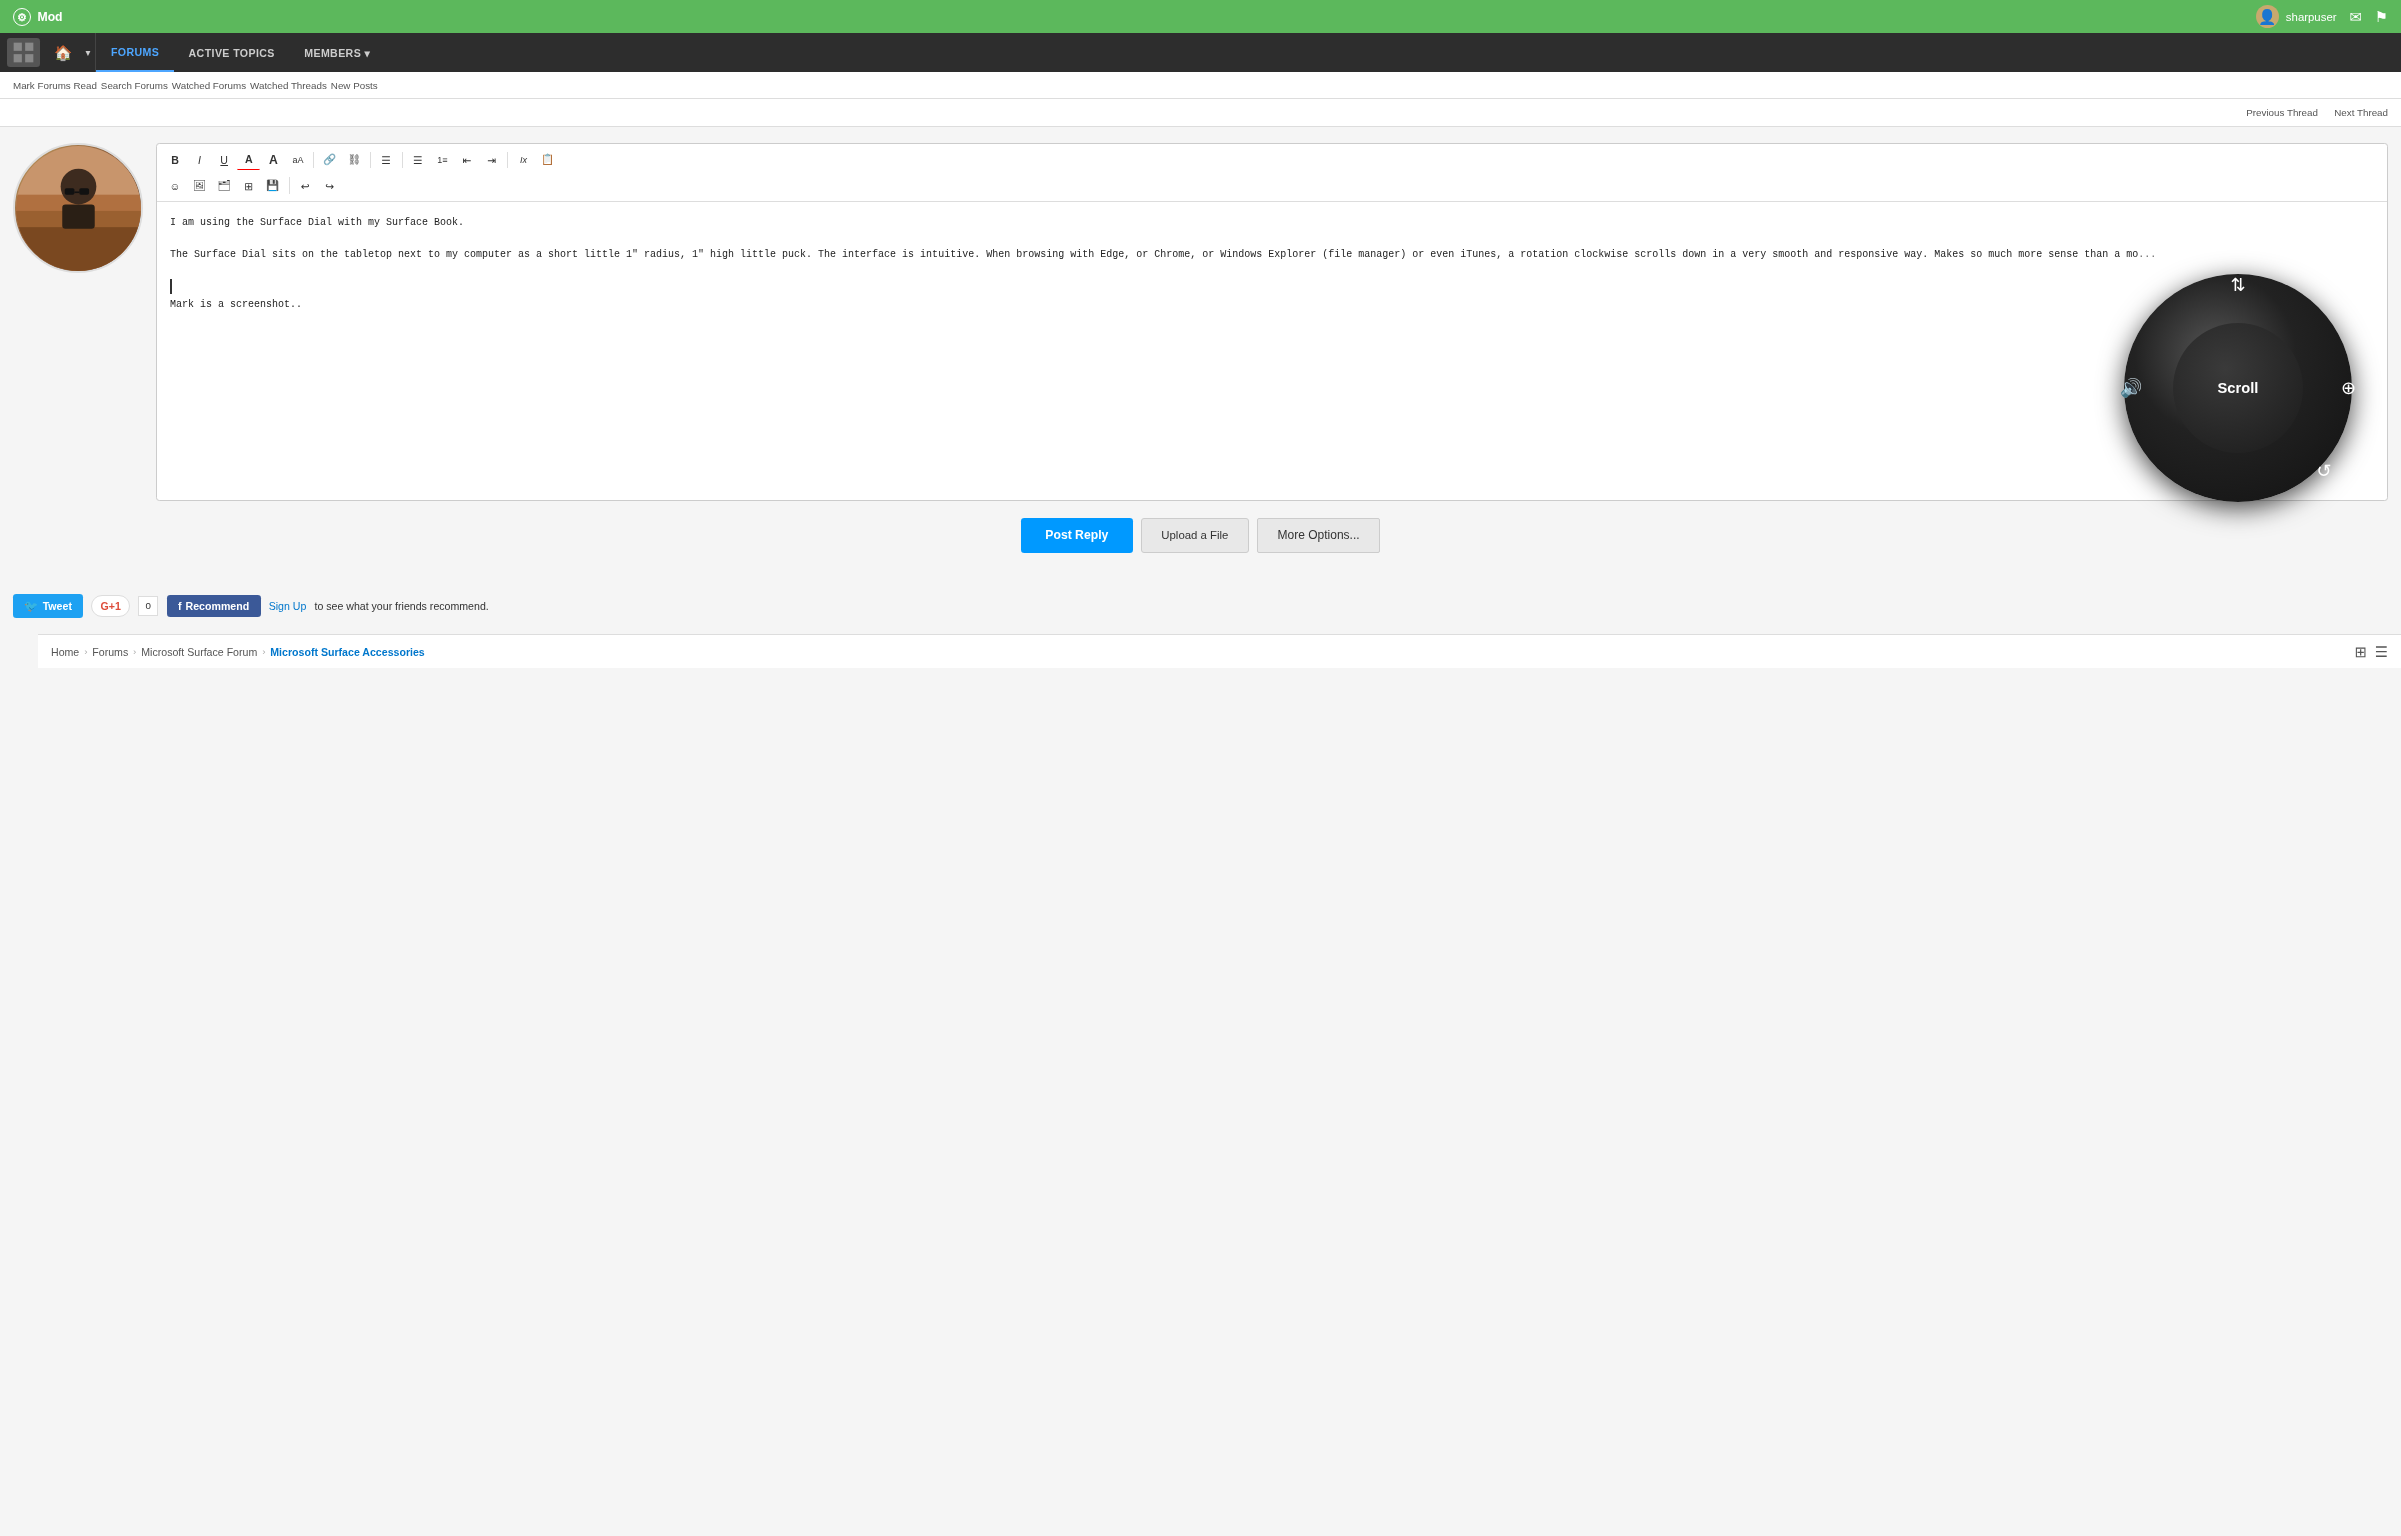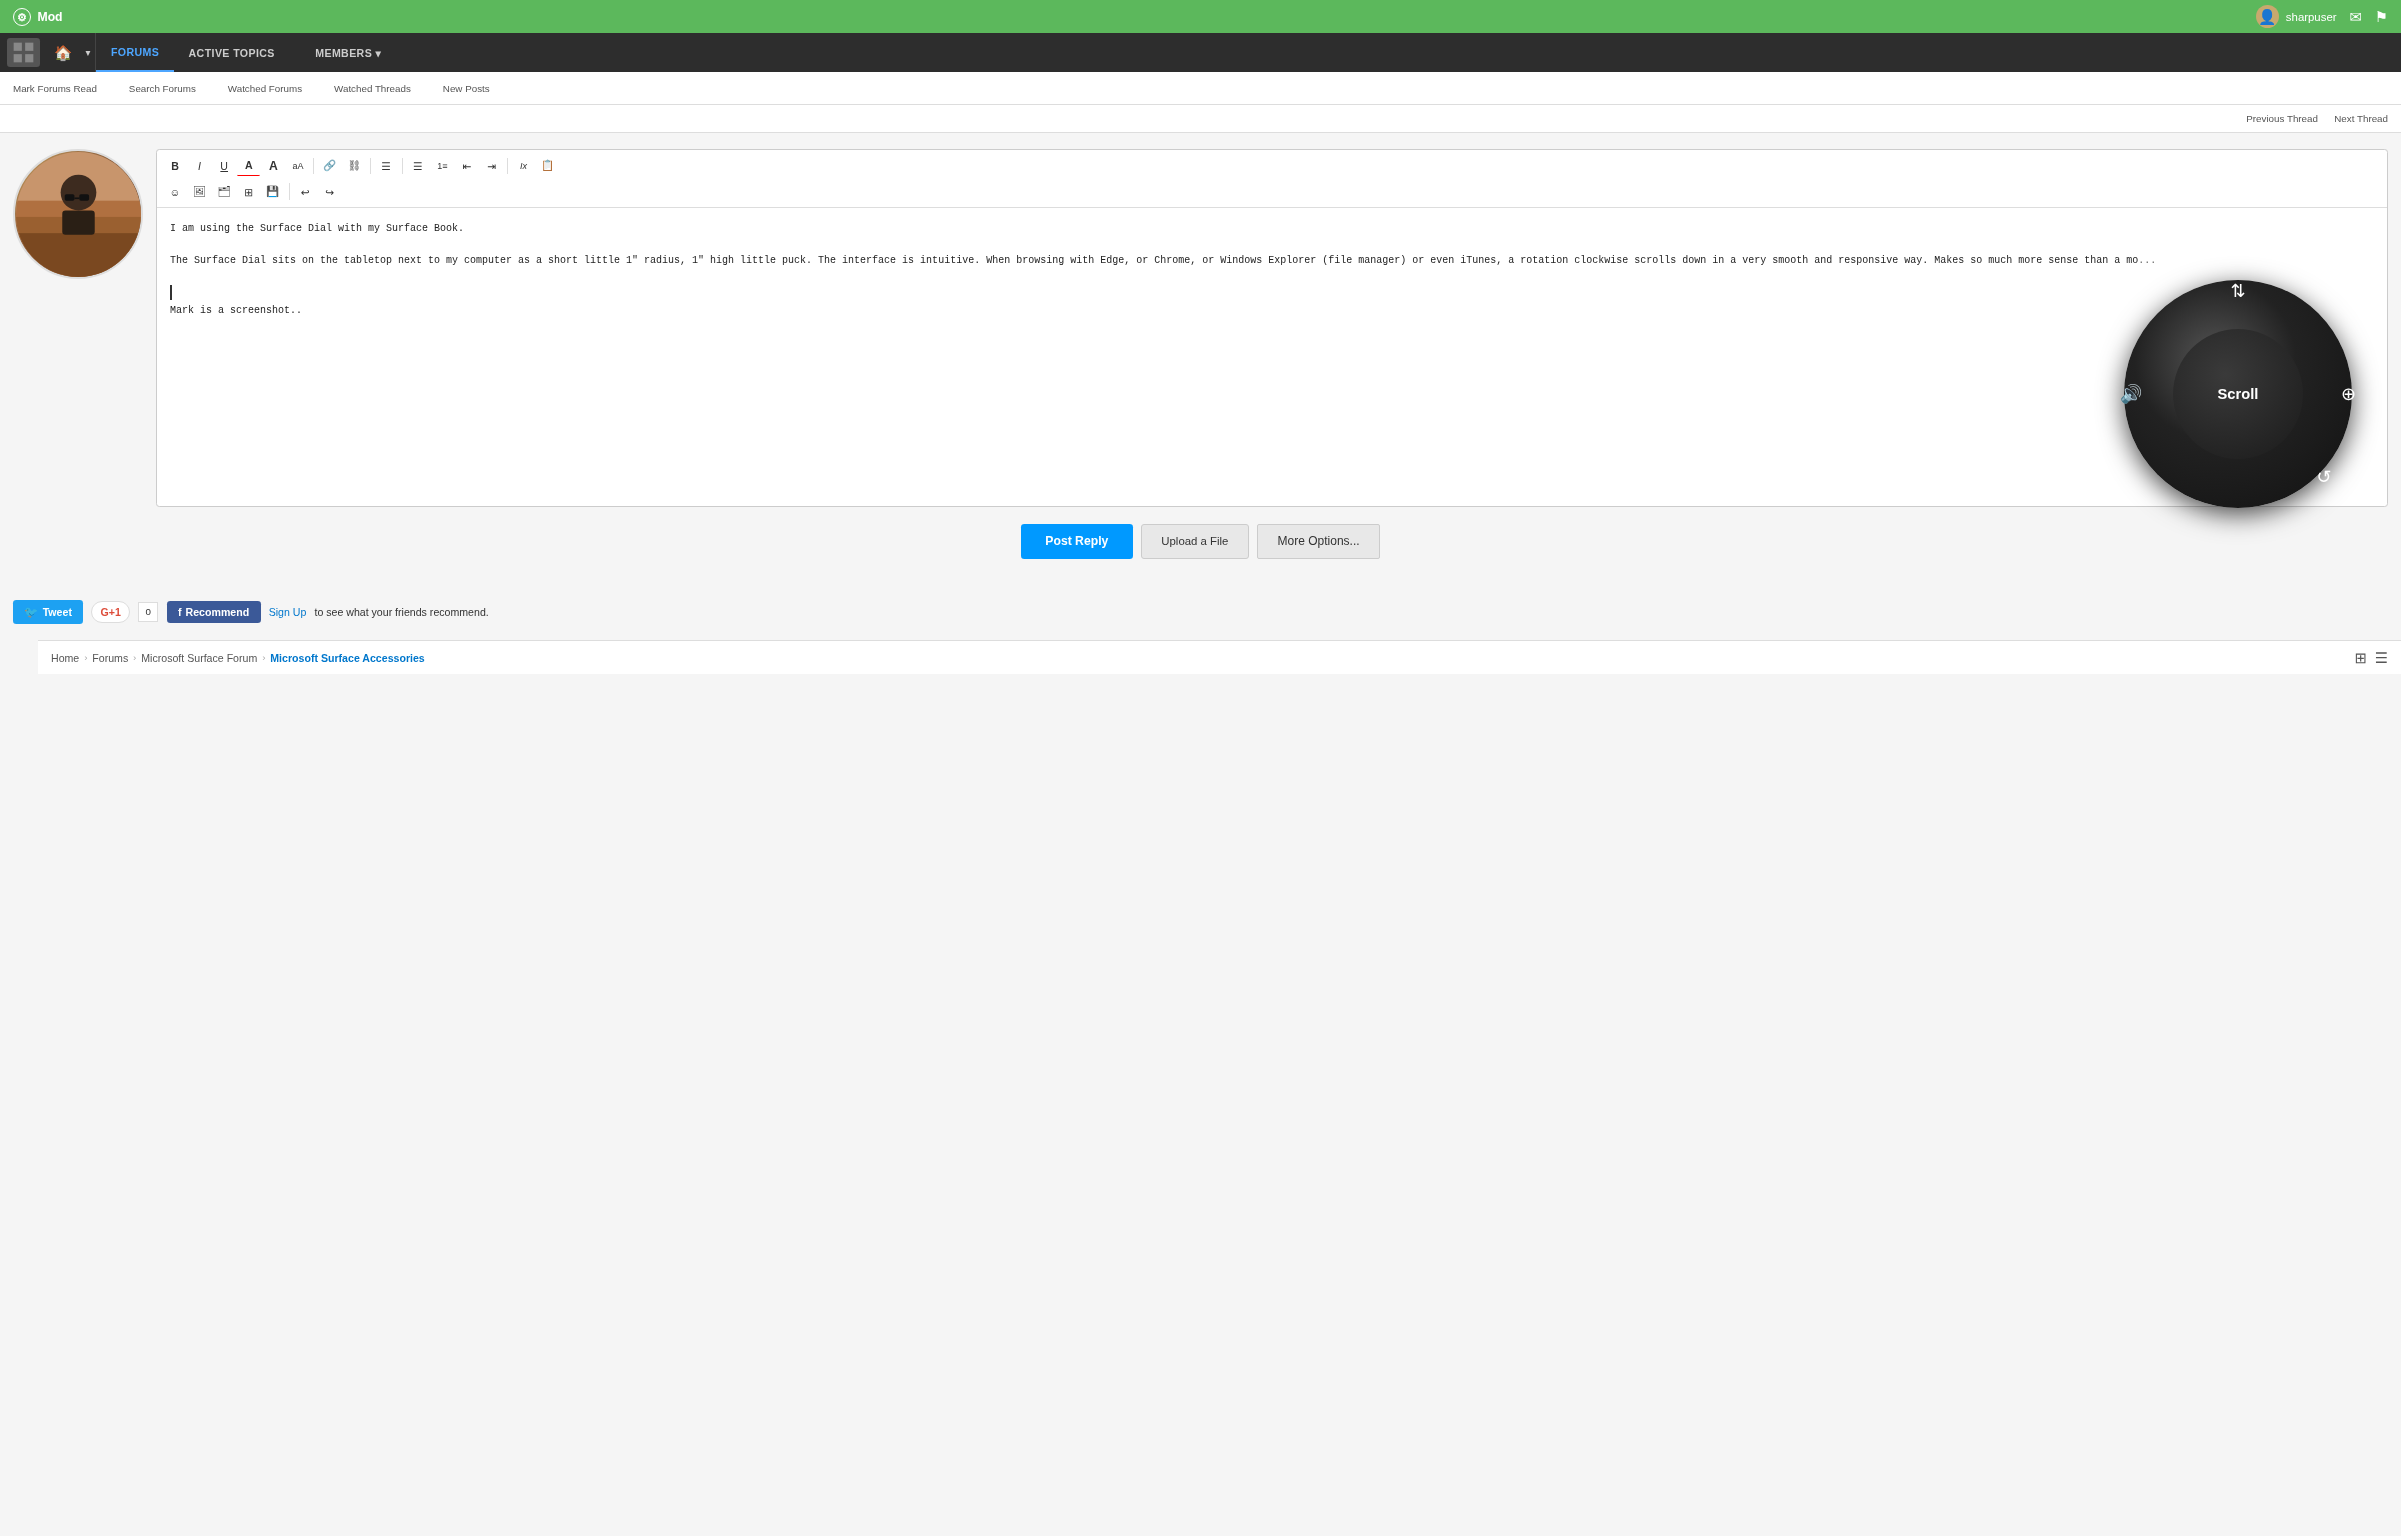--- a/index.html
+++ b/index.html
@@ -101,32 +101,32 @@
       font-weight: bold;
       letter-spacing: 0.4px;
       cursor: pointer;
       text-transform: uppercase;
     }
     .nav-item.active {
       color: #4da6ff;
       border-bottom: 2.4px solid #4da6ff;
     }
     .nav-item-with-arrow {
-      display: flex; align-items: center; gap: 3.3px; margin-left: 11px;
+      display: flex; align-items: center; gap: 3.3px;
     }
 
     
     .sub-nav {
       background: white;
       border-bottom: 0.8px solid #ddd;
-      height: 33px;
+      height: 27px;
       display: flex;
       align-items: center;
       padding: 0 13px;
-      gap: 32px;
+      gap: 4px;
     }
     .sub-nav-item {
       color: #555;
       font-size: 9.8px;
       cursor: pointer;
       text-decoration: none;
     }
 
     
     .thread-nav {

